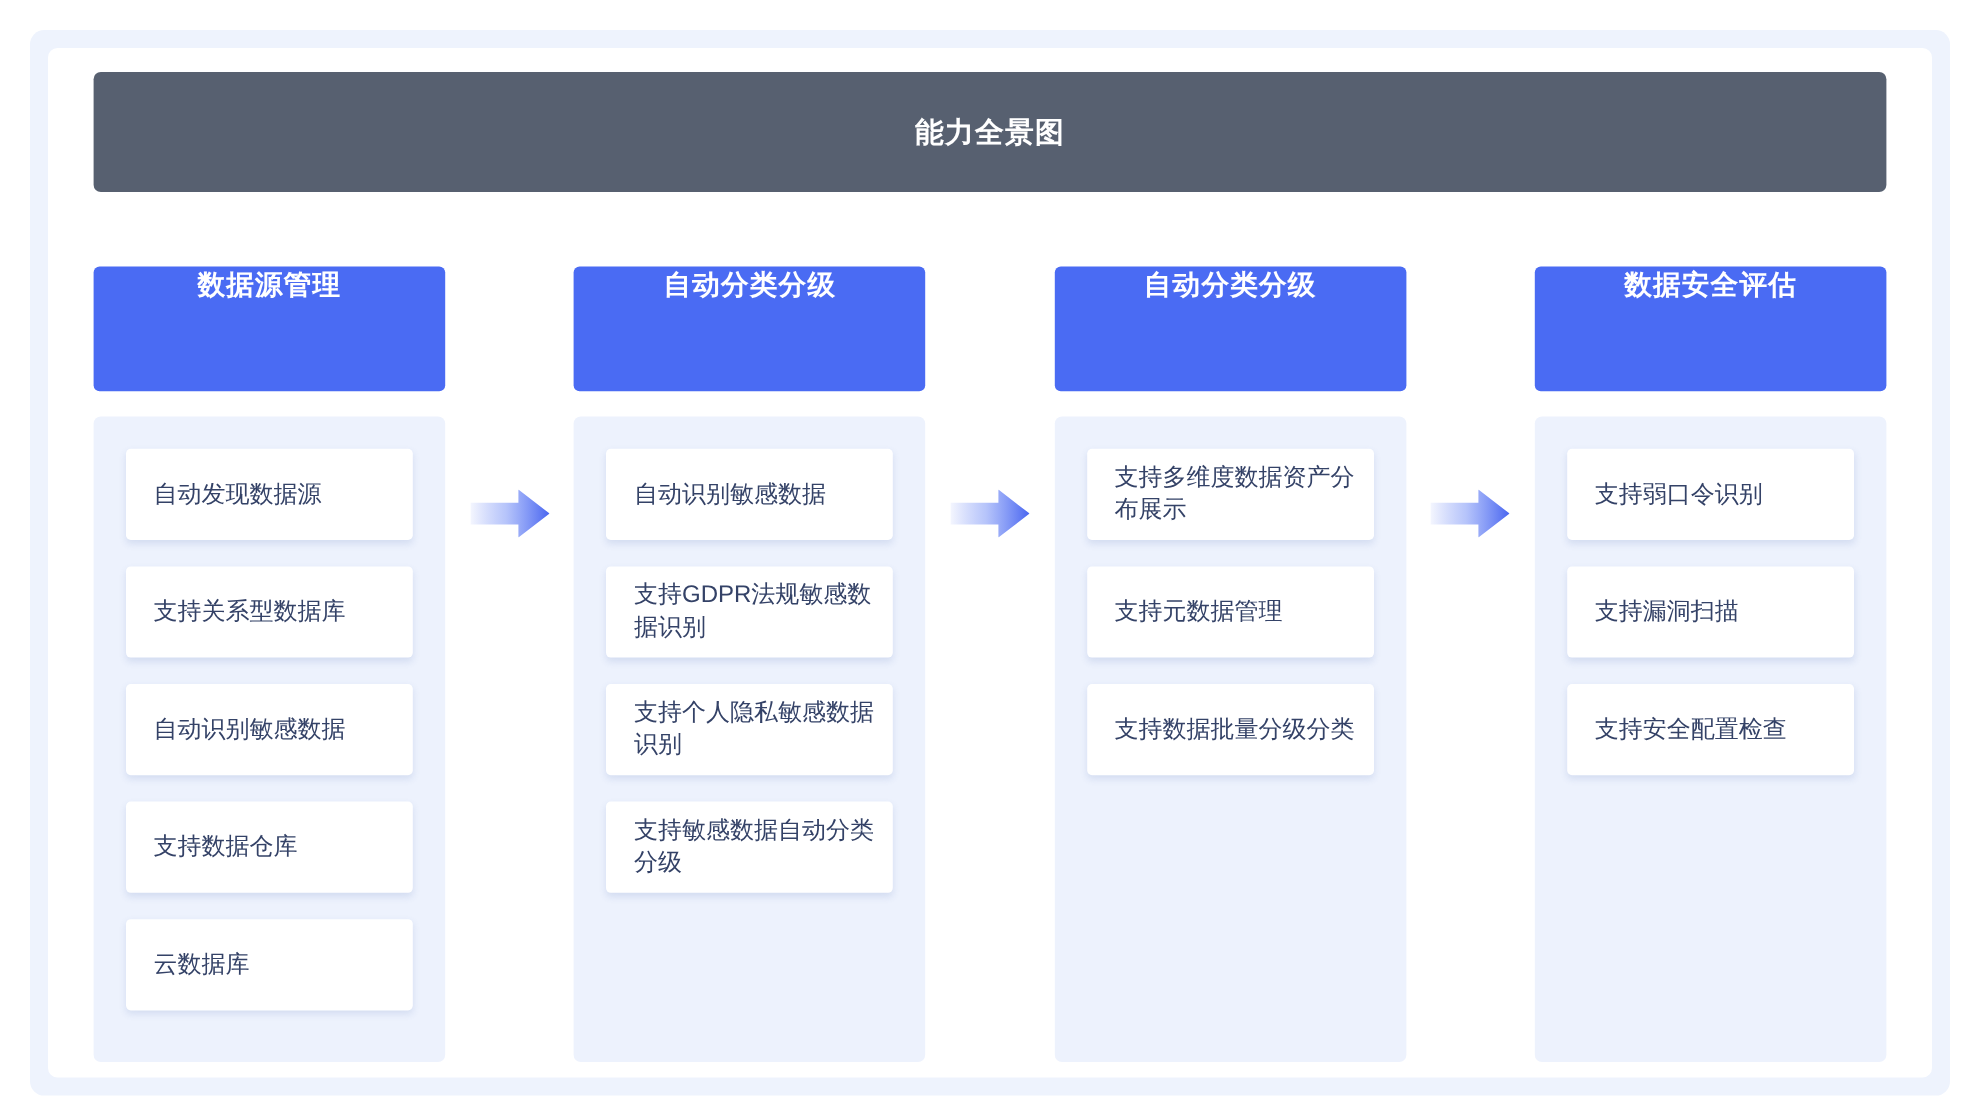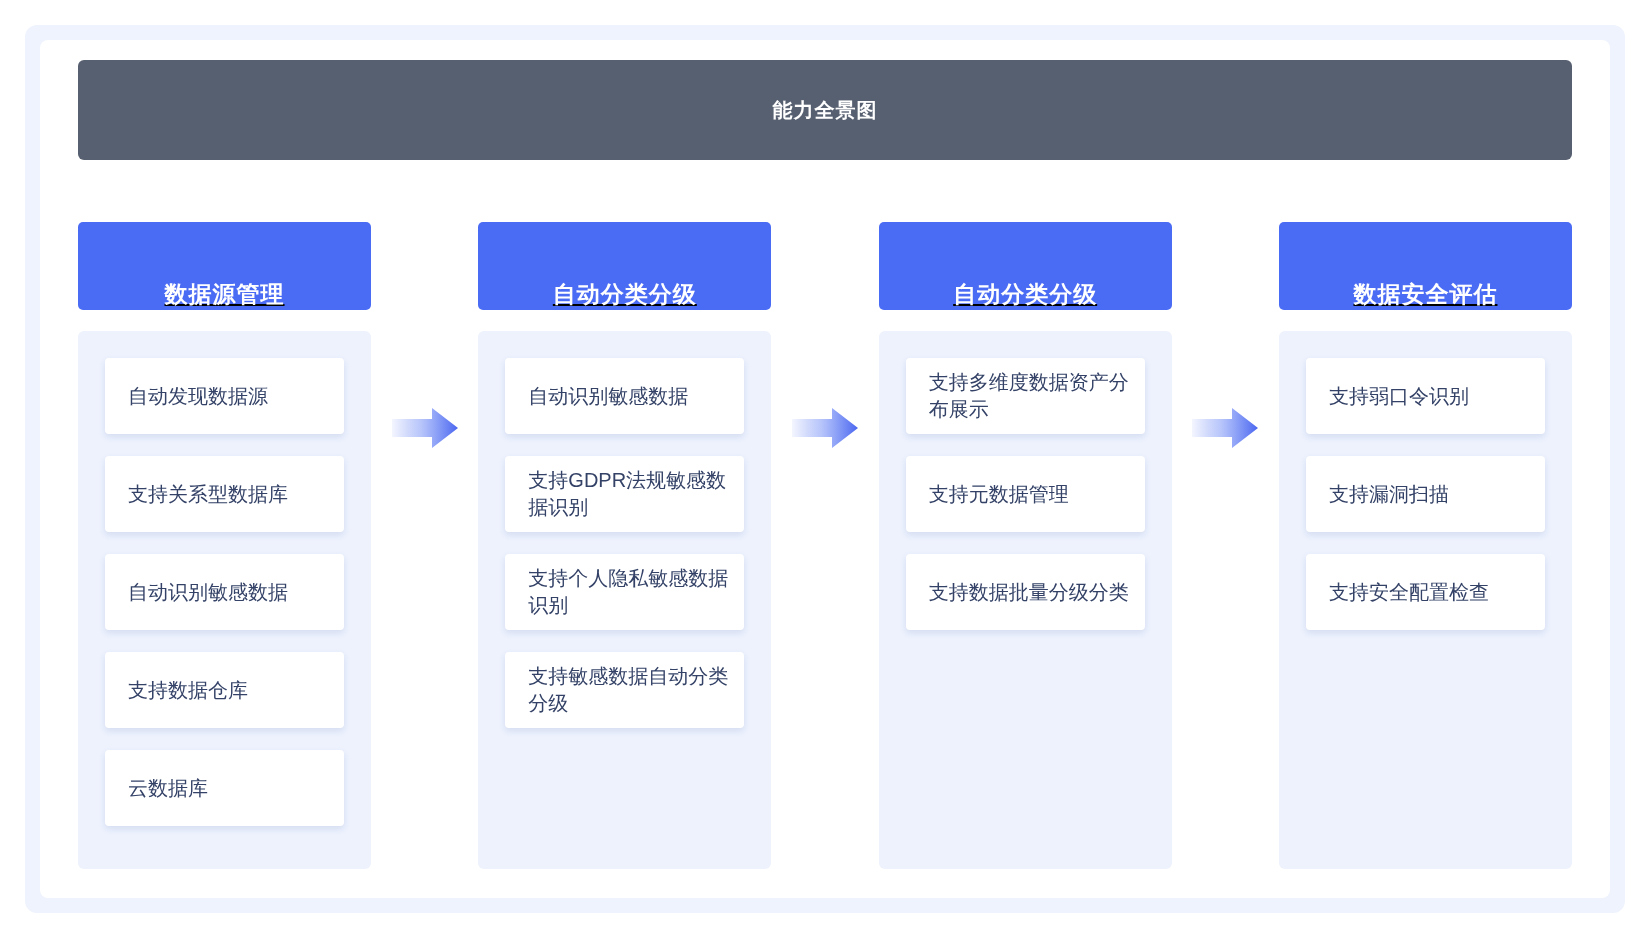--- a/index.html
+++ b/index.html
@@ -20,37 +20,36 @@
     padding:20px 38px 0 38px;
   }
 
   .banner {
     height:100px;
     background:#576070;
     border-radius:6px;
     display:flex; align-items:center; justify-content:center;
   }
   .banner span {
-    color:#ffffff; font-size:20px; font-weight:bold; letter-spacing:1px;
+    color:#ffffff; font-size:24px; font-weight:bold; letter-spacing:1px;
   }
 
   .board {
     margin-top:62px;
     display:flex;
     justify-content:space-between;
   }
   .col { width:293px; flex:0 0 293px; }
 
   .col-header {
-    height:88px;
+    height:104px;
     background:#4a6bf3;
     border-radius:5px;
-    display:flex; align-items:flex-end; justify-content:center;
+    display:flex; align-items:flex-start; justify-content:center;
     margin-bottom:21px;
-    text-decoration:underline;
   }
   .col-header span {
     color:#ffffff; font-size:23px; font-weight:bold; letter-spacing:1px;
   }
 
   .panel {
     height:538px;
     background:#edf2fd;
     border-radius:6px;
     padding-top:27px;

